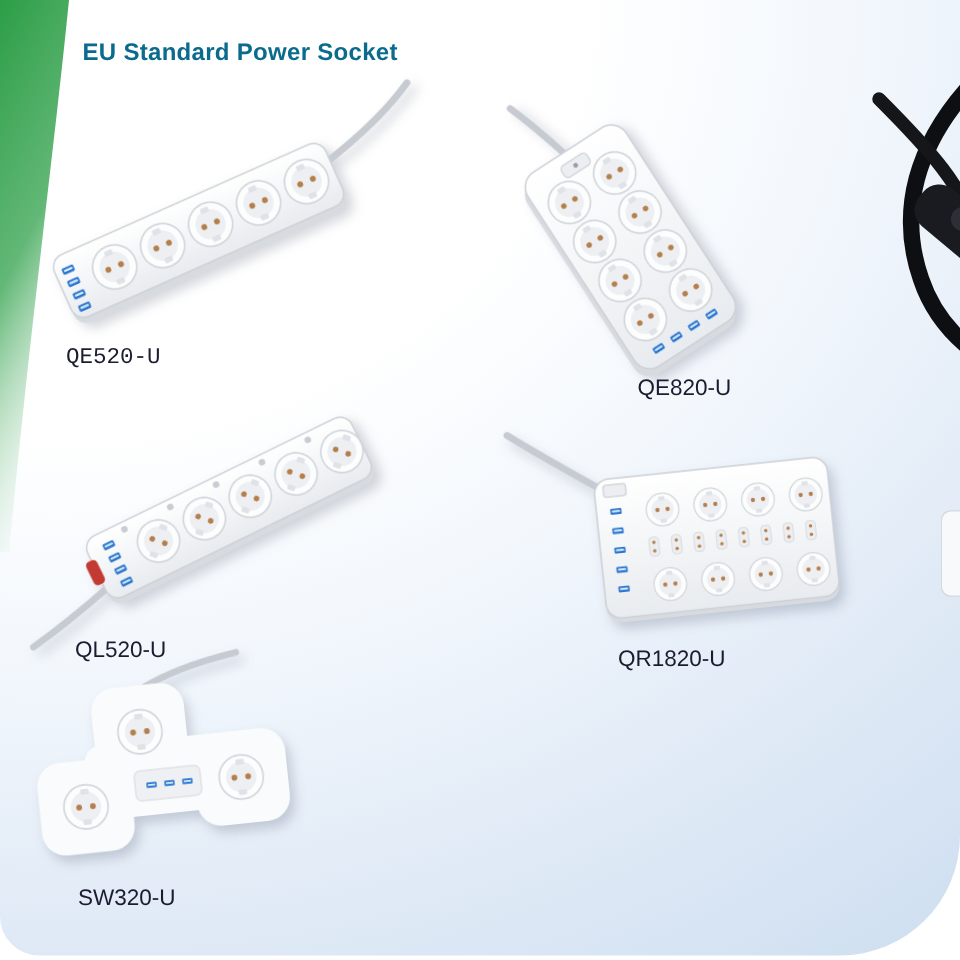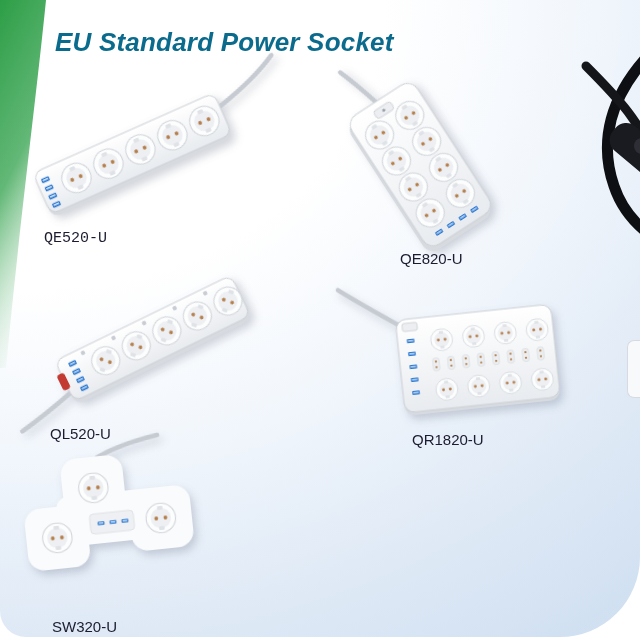--- a/index.html
+++ b/index.html
@@ -3,37 +3,37 @@
 <meta charset="utf-8">
 <style>
   * { margin:0; padding:0; box-sizing:border-box; }
   html,body { width:640px; height:640px; background:#ffffff; overflow:hidden;
               font-family:"Liberation Sans", sans-serif; }
   .page { position:absolute; left:0; top:0; width:640px; height:637px; overflow:hidden;
           border-radius:0 0 80px 26px;
           background: radial-gradient(150% 125% at 6% 0%,
             #ffffff 0%, #ffffff 36%, #f1f6fc 58%, #e0eaf6 78%, #cfdff1 100%); }
   .swoosh { position:absolute; left:0; top:0; }
-  .title { position:absolute; left:55px; top:27px; font-size:26px; font-weight:700;
-           color:#0b6b8d; letter-spacing:0.2px;font-style:italic; }
+  .title { position:absolute; left:55px; top:27px; font-size:16px; font-weight:700;
+           color:#0b6b8d; letter-spacing:0.2px; }
   .defs-svg { position:absolute; width:0; height:0; }
   .product { position:absolute; }
   .product-svg { overflow:visible; filter: drop-shadow(3px 5px 4px rgba(55,65,90,0.22)); }
   .cable { fill:none; stroke:#c6cad1; stroke-width:4.5; stroke-linecap:round; }
   .caption { position:absolute; font-size:15px; color:#1c1c30; }
   .p-qe520  { left:28px;  top:120px; width:210px; height:70px;  transform:rotate(-24deg); }
   .p-qe820  { left:372px; top:82px;  width:96px;  height:168px; transform:rotate(-33deg); }
   .p-ql520  { left:52px;  top:305px; width:200px; height:64px;  transform:rotate(-26deg); }
   .p-qr1820 { left:398px; top:308px; width:160px; height:104px; transform:rotate(-6deg); }
   .p-sw320  { left:18px;  top:452px; width:190px; height:140px; transform:rotate(-6deg); }
   .c-qe520  { left:44px;  top:230px;font-family:Liberation Mono, monospace; }
-  .c-qe820  { left:400px; top:250px; }
+  .c-qe820  { left:425px; top:250px; }
   .c-ql520  { left:50px;  top:425px;text-align:right; }
   .c-qr1820 { left:412px; top:431px; }
-  .c-sw320  { left:52px;  top:590px;margin-top:28px; }
+  .c-sw320  { left:52px;  top:590px; }
   .dark-obj { position:absolute; left:556px; top:66px; }
   .right-sliver { position:absolute; left:627px; top:340px; width:16px; height:58px;
                   background:#f7f9fb; border:1px solid #d7dbe1; border-right:none;
                   border-radius:7px 0 0 7px; }
 </style>
 </head>
 <body>
 
 <div class="page">
 

